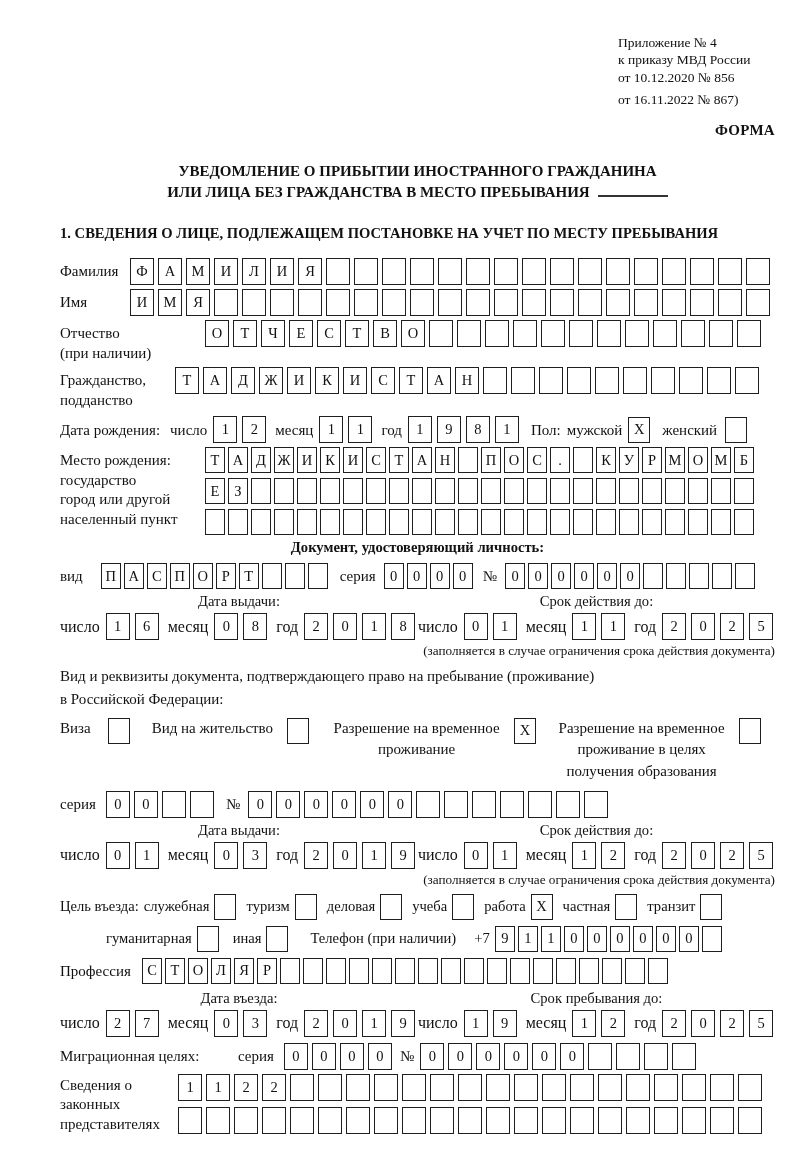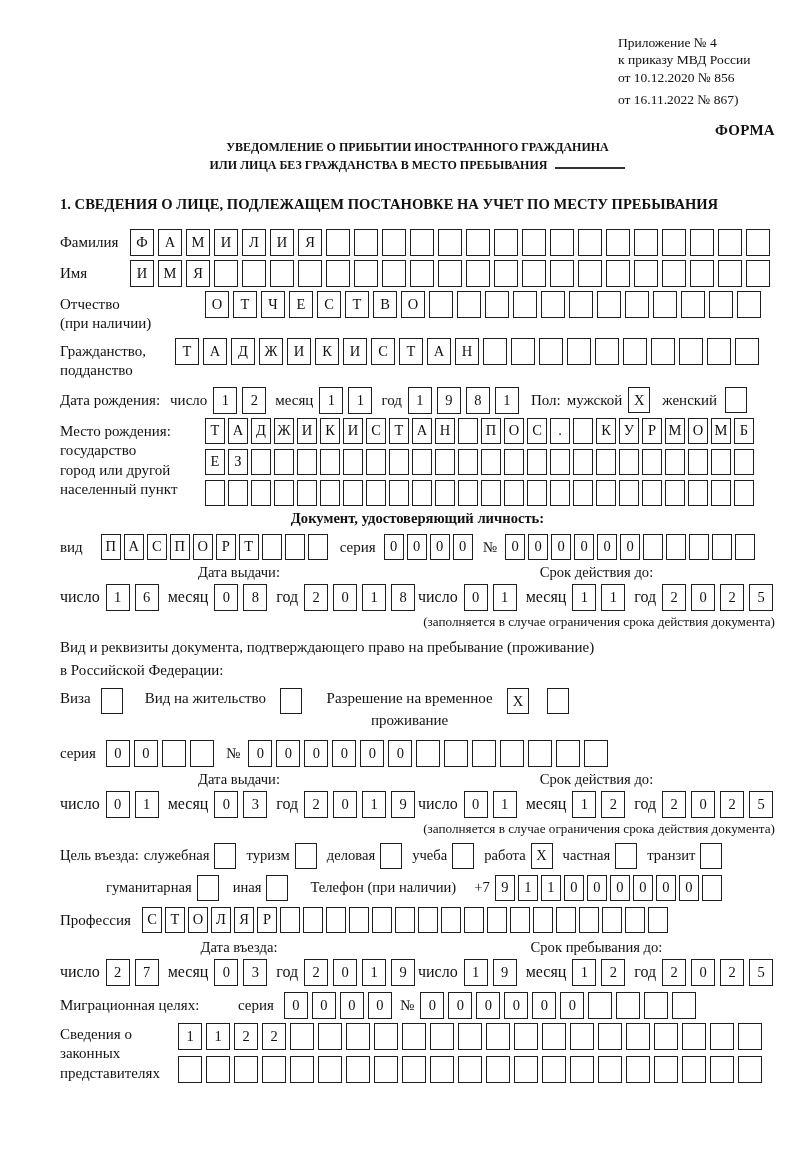--- a/index.html
+++ b/index.html
@@ -10,21 +10,21 @@
     color:#111111;
   }
   .page { padding:34px 25px 0 60px; }
 
   
   .annot { margin-left:558px; font-size:13.5px; line-height:1.28; }
   .annot .note { margin-top:5px; }
   .form-label { text-align:right; font-weight:bold; font-size:15px; margin-top:14px; letter-spacing:.3px; }
 
   
-  .title { text-align:center; font-weight:bold; font-size:12px; line-height:1.4; }
+  .title { margin-top:22px; text-align:center; font-weight:bold; font-size:15px; line-height:1.4; }
   .underscore { display:inline-block; width:70px; height:13px; border-bottom:2px solid #333; margin-left:8px; }
   .sec-heading { margin-top:22px; font-weight:bold; font-size:14.6px; }
 
   .rows { margin-top:16px; }
   .frow { display:flex; align-items:flex-start; margin-bottom:4px; font-size:15px; }
   .lbl { flex:none; line-height:1.3; padding-top:4px; }
   .w70 { width:70px; } .w145 { width:145px; } .w115 { width:115px; } .w118 { width:118px; } .w175 { width:175px; }
 
   
   .cells { display:flex; gap:4px; }
@@ -414,33 +414,34 @@
       </div>
     </div>
     <div class="footnote">(заполняется в случае ограничения срока действия документа)</div>
 
     <div class="intro">
       <div>Вид и реквизиты документа, подтверждающего право на пребывание (проживание)</div>
       <div>в Российской Федерации:</div>
     </div>
 
     <div class="opts">
-      <div class="opt" style="gap:10px;font-family:Liberation Serif, serif;">
+      <div class="opt" style="gap:17px;font-family:Liberation Serif, serif;">
         <span class="ol">Виза</span>
         <span class="chk"></span>
       </div>
       <div class="opt" style="gap:14px;margin-left:22px;">
         <span class="ol">Вид на жительство</span>
         <span class="chk"></span>
       </div>
       <div class="opt" style="gap:10px;margin-left:20px;">
         <span class="ol center w175">Разрешение на временное проживание</span>
         <span class="chk">X</span>
       </div>
       <div class="opt" style="gap:10px;margin-left:18px;">
+        <span class="ol center w175">Разрешение на временное проживание в целях получения образования</span>
         <span class="chk"></span>
       </div>
     </div>
 
     <div class="bar">
       <span class="t" style="margin-right:10px;">серия</span>
       <span class="cells">
           <span class="cell">0</span>
           <span class="cell">0</span>
           <span class="cell"></span>

